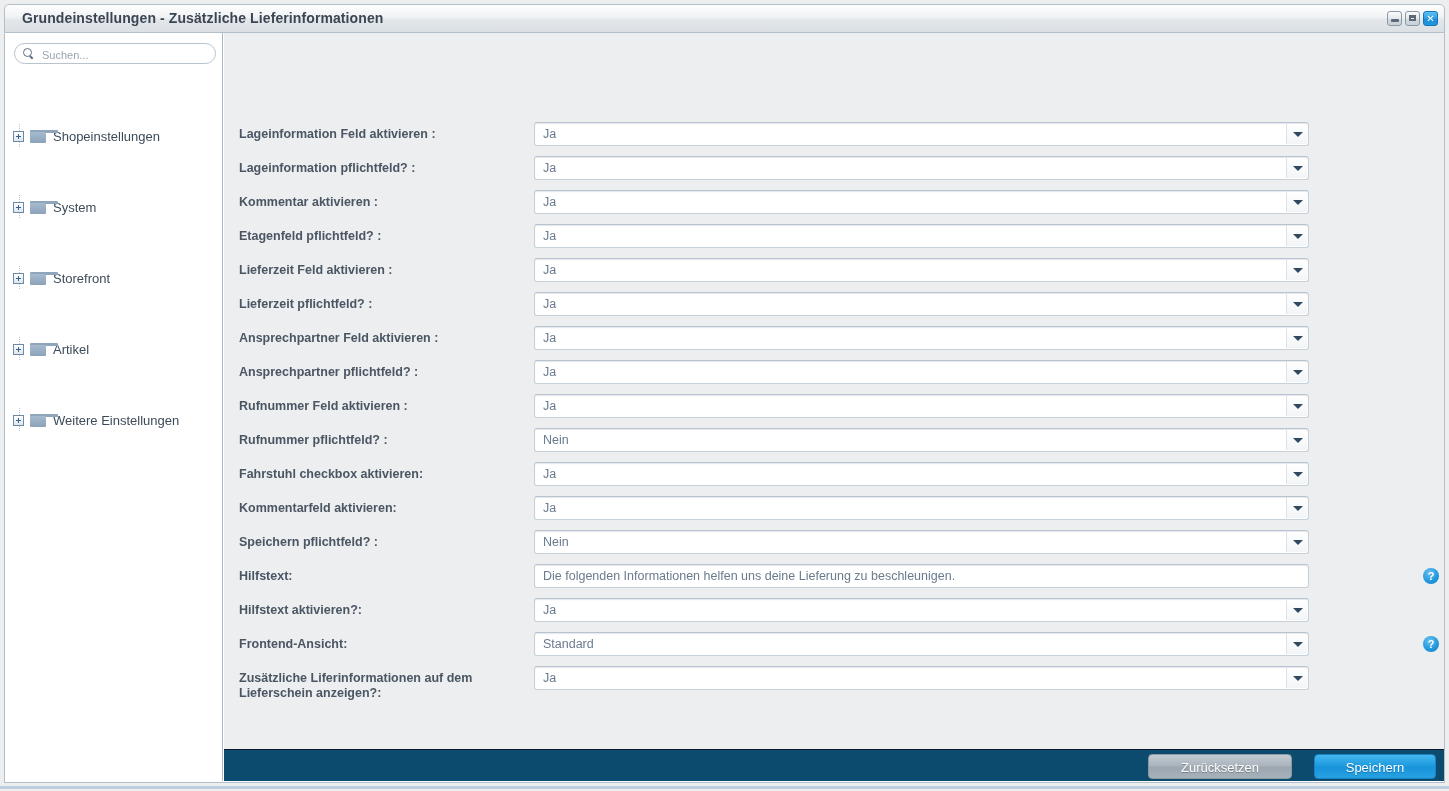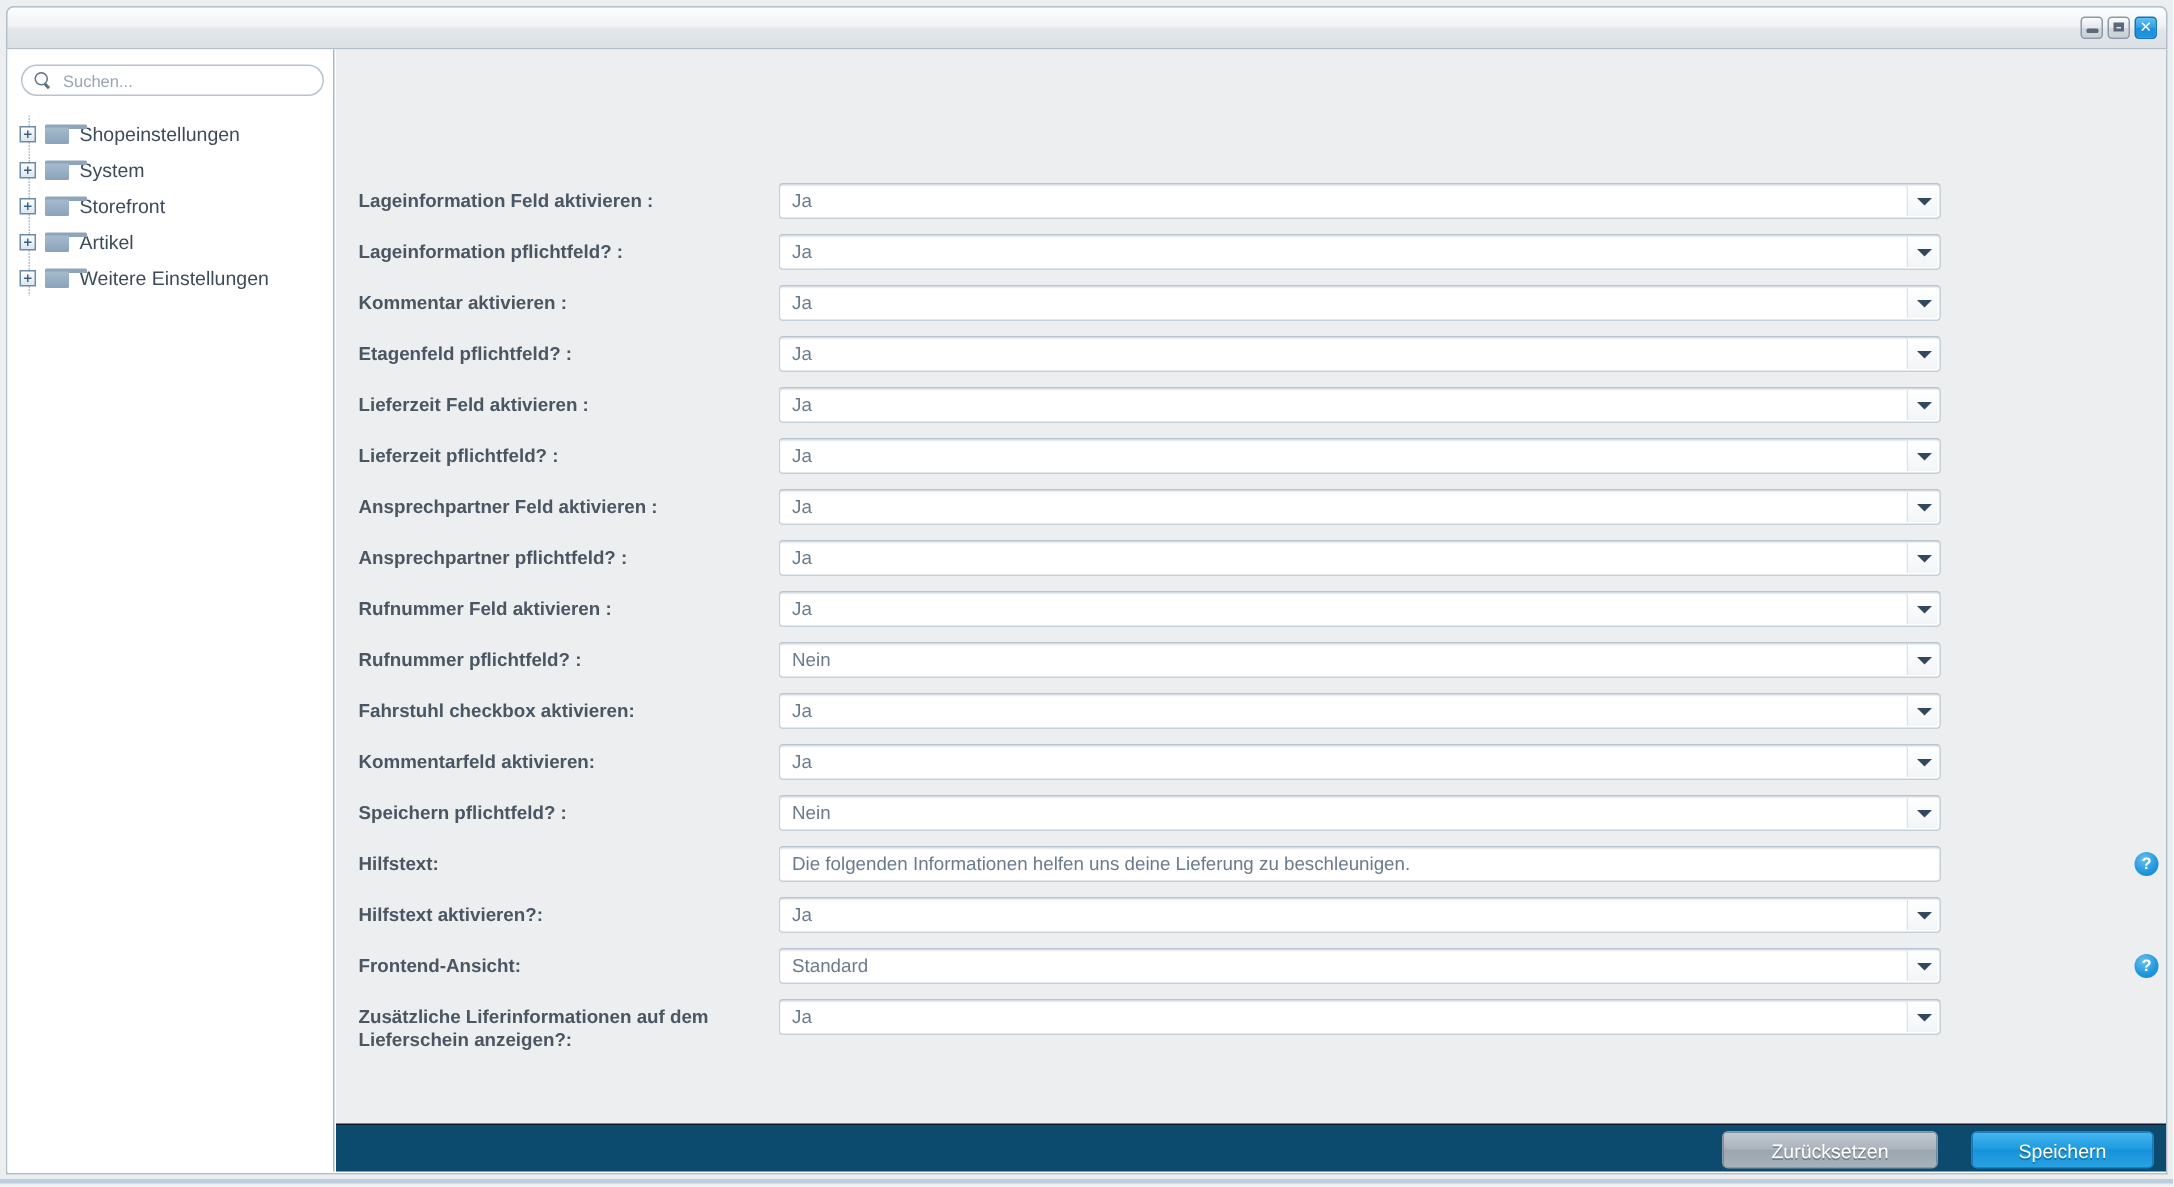--- a/index.html
+++ b/index.html
@@ -156,20 +156,21 @@
     left: 0; top: 44px;
     width: 218px;
   }
   .tree-item {
     position: relative;
     height: 24px;
     display: flex;
     align-items: center;
     padding-left: 8px;
     cursor: default;
+    margin-top: 47px;
   }
   .tree-dotline {
     position: absolute;
     left: 14px; top: 0;
     width: 1px; height: 24px;
     background: repeating-linear-gradient(to bottom, #b7c2cd 0 1px, transparent 1px 2px);
   }
   .expander {
     position: relative;
     z-index: 2;
@@ -282,21 +283,21 @@
     position: absolute;
     left: 15px;
     width: 272px;
     font-size: 12.5px;
     font-weight: bold;
     color: #4b5663;
     line-height: 15px;
   }
   .field {
     position: absolute;
-    left: 295px;
+    left: 310px;
     width: 775px;
     height: 24px;
     box-sizing: border-box;
     background: #ffffff;
     border: 1px solid #c6d0d9;
     border-top-color: #b7c3ce;
     border-radius: 3px;
     box-shadow: inset 0 1px 1px rgba(175,188,200,.35);
   }
   .field-text {
@@ -384,20 +385,21 @@
     width: 1449px; height: 3px;
     background: #bdcfdf;
   }
 </style>
 </head>
 <body>
 
 <div class="app-window">
 
   <div class="titlebar">
+    <div class="titlebar-text">Grundeinstellungen - Zusätzliche Lieferinformationen</div>
     <div class="win-buttons">
       <div class="win-btn">
         <span class="bar-glyph"></span>
       </div>
       <div class="win-btn">
         <span class="box-glyph"></span>
       </div>
       <div class="win-btn close">
         <span class="glyph">✕</span>
       </div>

